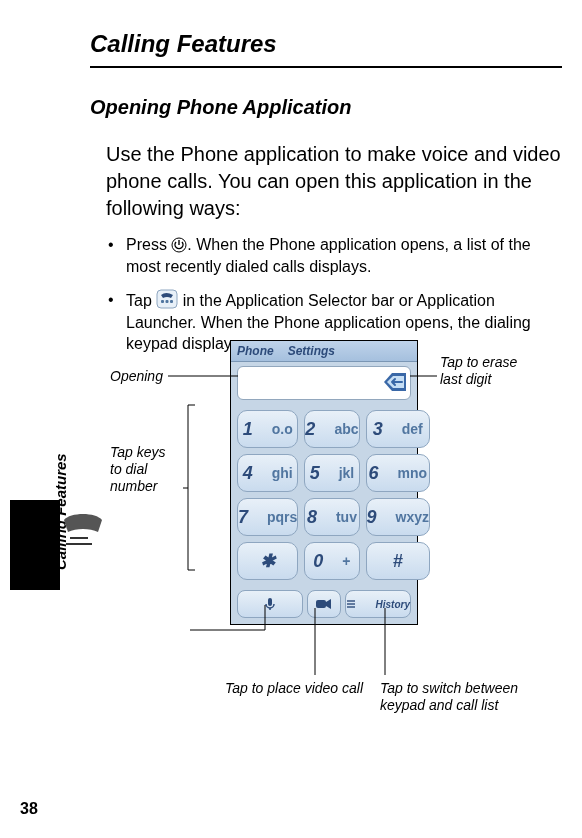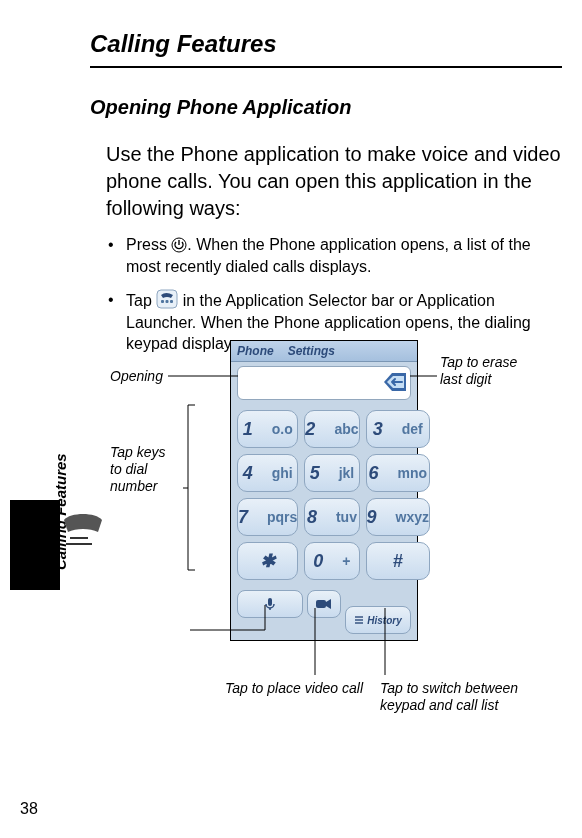--- a/index.html
+++ b/index.html
@@ -95,21 +95,21 @@
     position: absolute;
     left: 60px;
     top: 510px;
   }
 
   .page-number {
     position: absolute;
     left: 20px;
     bottom: 20px;
     font-size: 16px;
-    font-weight: normal;
+    font-weight: bold;
   }
 
   
   .figure {
     position: absolute;
     left: 110px;
     top: 340px;
     width: 460px;
     height: 430px;
   }
@@ -195,27 +195,26 @@
   }
   .call-voice { flex: 2; }
   .history-btn {
     flex: 2;
     height: 26px;
     background: linear-gradient(#e8f0f8,#c9dbee);
     border: 1px solid #8ea6c0;
     border-radius: 8px;
     display: flex;
     align-items: center;
-    justify-content: center;
+    justify-content: space-between;
     font-size: 10px;
     font-weight: bold;
     font-style: italic;
     color: #2d4b7a;
     gap: 3px;
-    margin-top: 16px;
   }
 
   
   .callout {
     position: absolute;
     font-size: 14px;
     line-height: 1.2;
     font-style: italic;
   }
   svg.leader {

